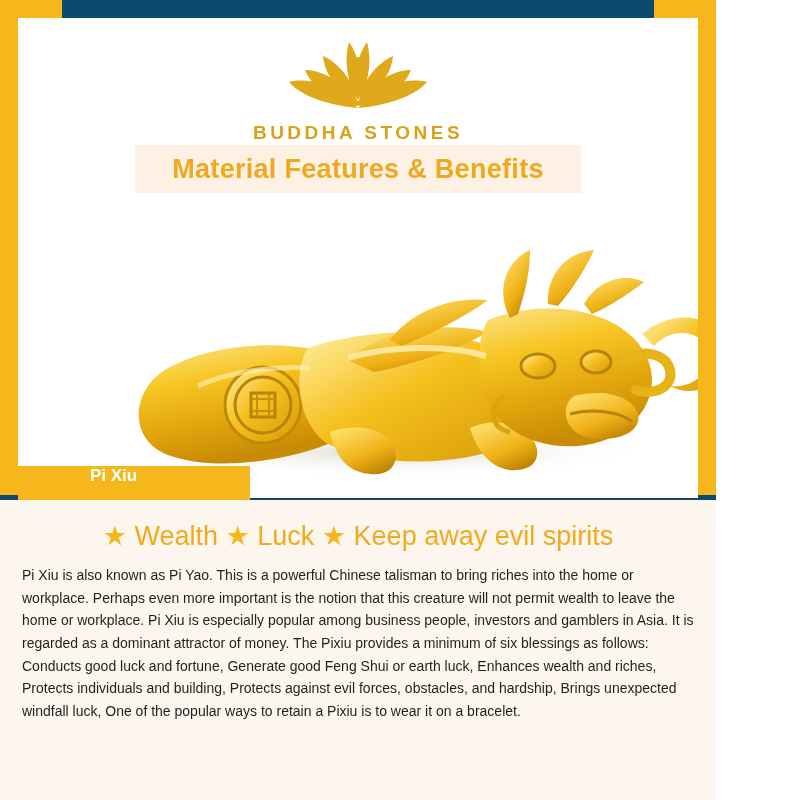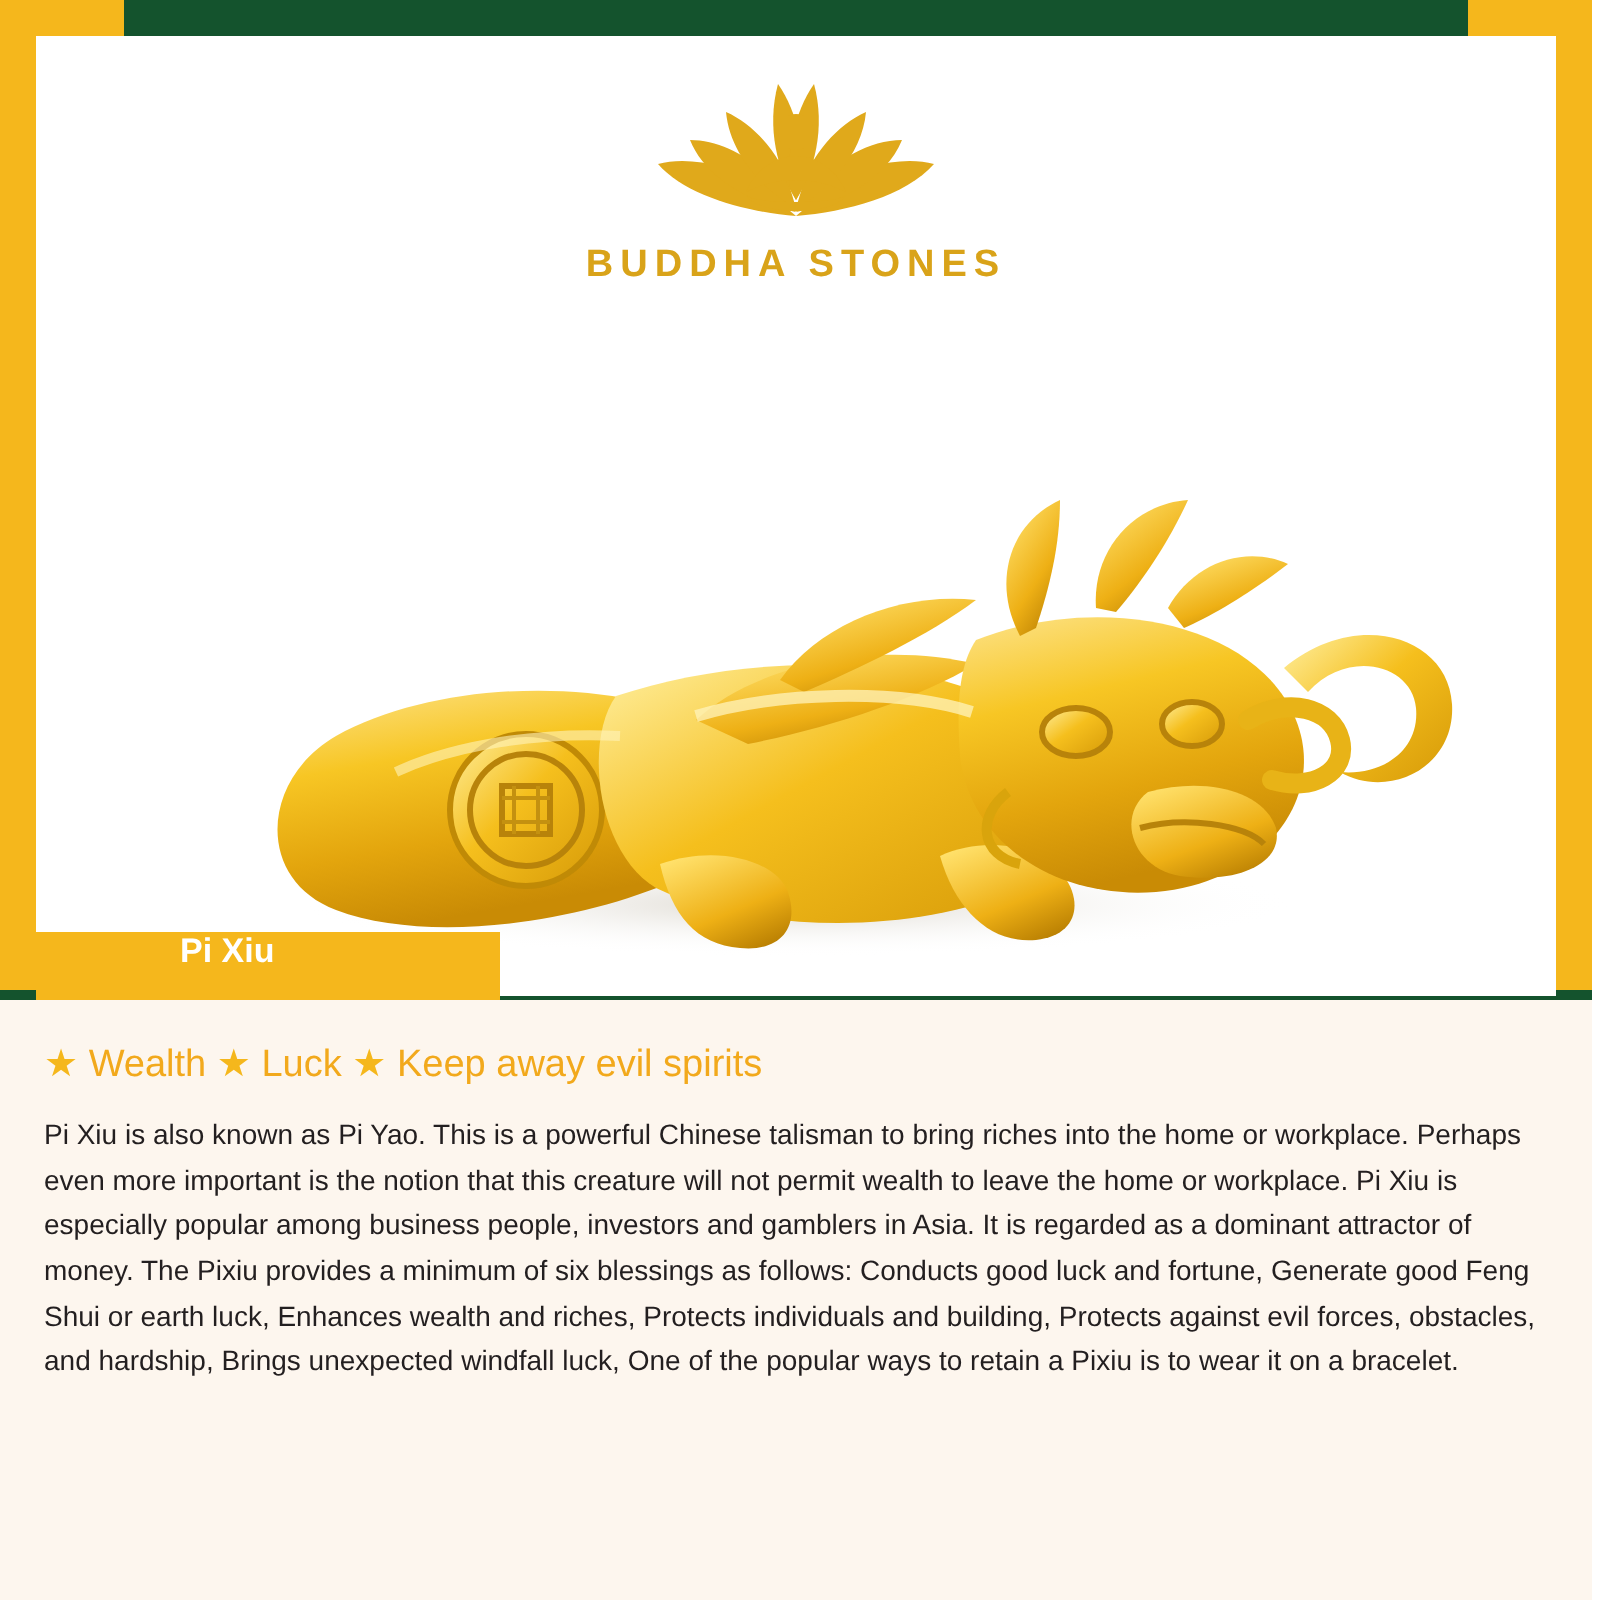--- a/index.html
+++ b/index.html
@@ -4,22 +4,22 @@
 <style>
   * { box-sizing: border-box; margin: 0; padding: 0; }
   html, body {
     width: 800px; height: 800px;
     font-family: "Liberation Sans", sans-serif;
     background: #ffffff;
     overflow: hidden;
   }
   .page {
     position: relative;
-    width: 796px; height: 800px;
-    background: #14532d;
+    width: 716px; height: 800px;
+    background: #0c4a6e;
   }
 
   
   .corner {
     position: absolute;
     background: transparent;
     pointer-events: none;
   }
   .corner-tl {
     top: 0; left: 0;
@@ -121,22 +121,22 @@
   
   .lower {
     position: absolute;
     left: 0; right: 0;
     top: 500px;
     bottom: 0;
     background: #fdf6ee;
     padding: 20px 22px 0 22px;
   }
   .benefits {
-    text-align: left;
-    font-size: 19px;
+    text-align: center;
+    font-size: 27px;
     color: #f0a81e;
     font-weight: 400;
     margin-bottom: 12px;
     white-space: nowrap;
   }
   .benefits .star { color: #f5b71c; }
   .benefits .word { color: #f2a91c; }
   .body-text {
     font-size: 14px;
     line-height: 1.62;
@@ -172,20 +172,23 @@
 
           <circle cx="95" cy="46" r="9"></circle>
           <path d="M95 58 C84 58 74 66 70 76 C78 72 86 70 95 70 C104 70 112 72 120 76 C116 66 106 58 95 58 Z"></path>
           <path d="M70 78 C78 88 112 88 120 78 C112 82 78 82 70 78 Z"></path>
         </g>
       </svg>
     </span>
     <div class="brand-name">BUDDHA STONES</div>
   </div>
 
+  <div class="title-band">
+    <span class="title-text">Material Features &amp; Benefits</span>
+  </div>
 
   <div class="photo">
     <svg width="764" height="298" viewBox="0 0 764 298" aria-hidden="true">
       <defs>
         <linearGradient id="gold1" x1="0" y1="0" x2="0.3" y2="1">
           <stop offset="0%" stop-color="#fde38a"></stop>
           <stop offset="35%" stop-color="#f7c624"></stop>
           <stop offset="70%" stop-color="#e3a50d"></stop>
           <stop offset="100%" stop-color="#c98b05"></stop>
         </linearGradient>

